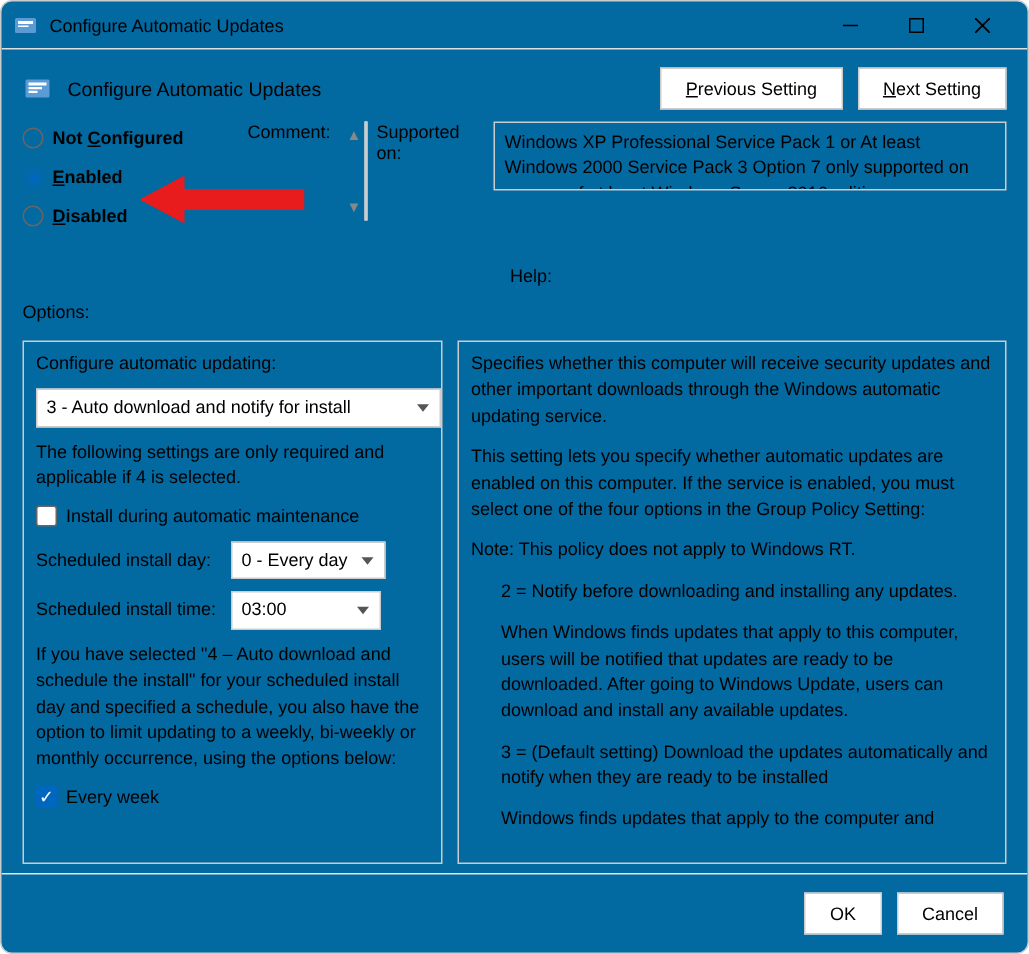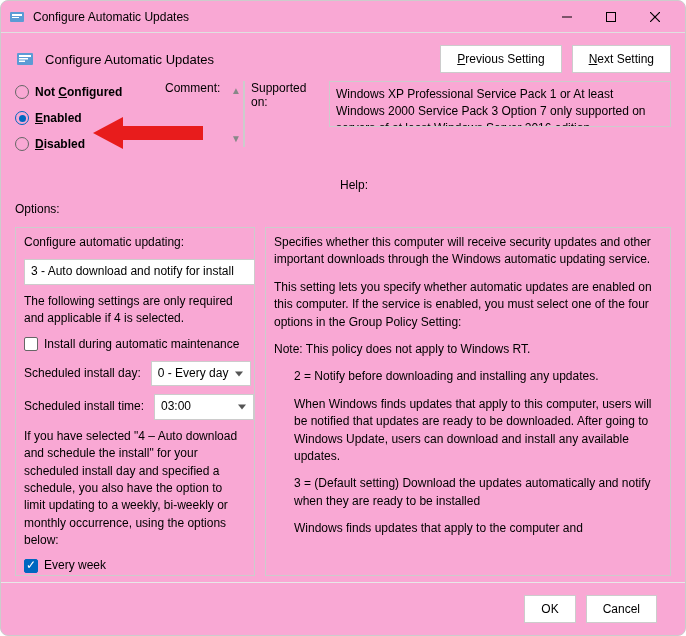--- a/index.html
+++ b/index.html
@@ -1,17 +1,17 @@
 <!DOCTYPE html>
 <html><head>
   <meta charset="utf-8">
   <style>
     * { box-sizing: border-box; font-family: 'Segoe UI', Tahoma, sans-serif; }
     body { margin: 0; padding: 0; background: #fff; overflow: hidden; }
-    .window { width: 686px; height: 636px; border: 1px solid #ccc; border-radius: 8px; background: #f9a8d4; display: flex; flex-direction: column; overflow: hidden; }
+    .window { width: 686px; height: 636px; border: 1px solid #ccc; border-radius: 8px; background: #0369a1; display: flex; flex-direction: column; overflow: hidden; }
     
     .titlebar { height: 32px; display: flex; align-items: center; padding: 0 8px; border-bottom: 1px solid #e0e0e0; }
     .titlebar-icon { width: 16px; height: 16px; margin-right: 8px; display: flex; align-items: center; justify-content: center; }
     .titlebar-text { font-size: 12px; flex: 1; }
     .titlebar-controls { display: flex; gap: 0; }
     .titlebar-btn { width: 44px; height: 30px; display: flex; align-items: center; justify-content: center; cursor: pointer; }
     
     .header-row { display: flex; align-items: center; padding: 12px 14px 8px; gap: 10px; }
     .header-icon { width: 20px; height: 20px; }
     .header-title { font-size: 13px; flex: 1; }
@@ -38,38 +38,38 @@
     .scroll-arrow { position: absolute; right: 0; width: 16px; height: 16px; display: flex; align-items: center; justify-content: center; font-size: 10px; color: #888; }
     .scroll-arrow.top { top: 0; }
     .scroll-arrow.bottom { bottom: 0; }
     
     .section-labels { display: flex; padding: 6px 14px 4px; }
     .section-label { font-size: 12px; }
     .options-label-col { width: 325px; margin-top: 24px; }
     
     .panels { display: flex; gap: 10px; padding: 6px 14px; flex: 1; min-height: 0; }
     .panel { border: 1px solid #ccc; overflow-y: auto; overflow-x: auto; padding: 6px 8px; font-size: 12px; line-height: 1.45; }
-    .options-panel { width: 240px; }
+    .options-panel { width: 280px; }
     .help-panel { flex: 1; }
     
     .opt-block { margin-bottom: 8px; white-space: nowrap; }
     .opt-block.wrap { white-space: normal; }
     .dropdown { border: 1px solid #ccc; padding: 3px 24px 3px 6px; display: inline-block; min-width: 100px; position: relative; background: #fff; }
     .dropdown::after { content: ''; position: absolute; right: 7px; top: 50%; transform: translateY(-50%); width: 0; height: 0; border-left: 4px solid transparent; border-right: 4px solid transparent; border-top: 5px solid #555; }
     .dropdown.wide { width: 270px; }
     .checkbox-row { display: flex; align-items: center; gap: 6px; text-align: center; }
     .checkbox { width: 14px; height: 14px; border: 1px solid #666; display: inline-flex; align-items: center; justify-content: center; background: #fff; border-radius: 2px; }
     .checkbox.checked { background: #0067c0; border-color: #0067c0; color: #fff; }
     .label-val { display: flex; gap: 10px; align-items: center; }
     .label-val .lbl { width: 120px; }
     
     .help-p { margin: 0 0 10px; }
     .help-p.ind { margin-left: 20px; }
     
-    .footer { display: flex; justify-content: flex-end; gap: 10px; padding: 12px 28px; border-top: 1px solid #e8e8e8; }
+    .footer { display: flex; justify-content: flex-end; gap: 10px; padding: 12px 16px; border-top: 1px solid #e8e8e8; }
     .panel::-webkit-scrollbar { width: 16px; height: 16px; }
     .panel::-webkit-scrollbar-track { background: #f0f0f0; }
     .panel::-webkit-scrollbar-thumb { background: #c0c0c0; }
     .panel::-webkit-scrollbar-button { background: #f0f0f0; height: 16px; }
   </style>
 </head>
 <body>
 
 <div class="window">
   <div class="titlebar">

